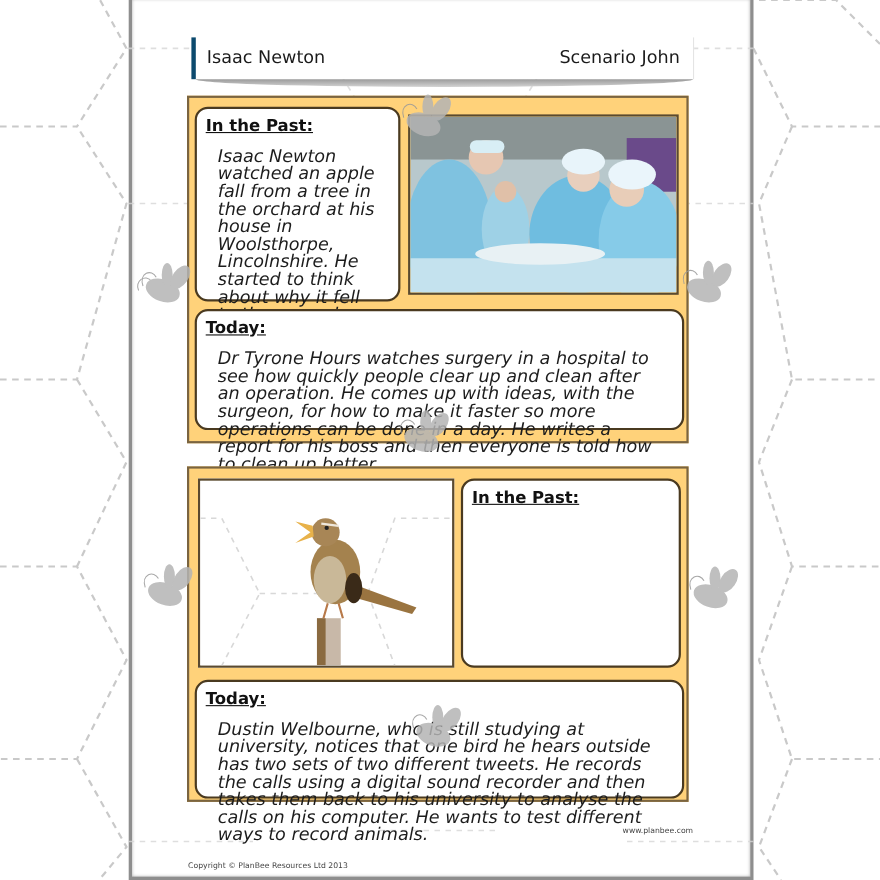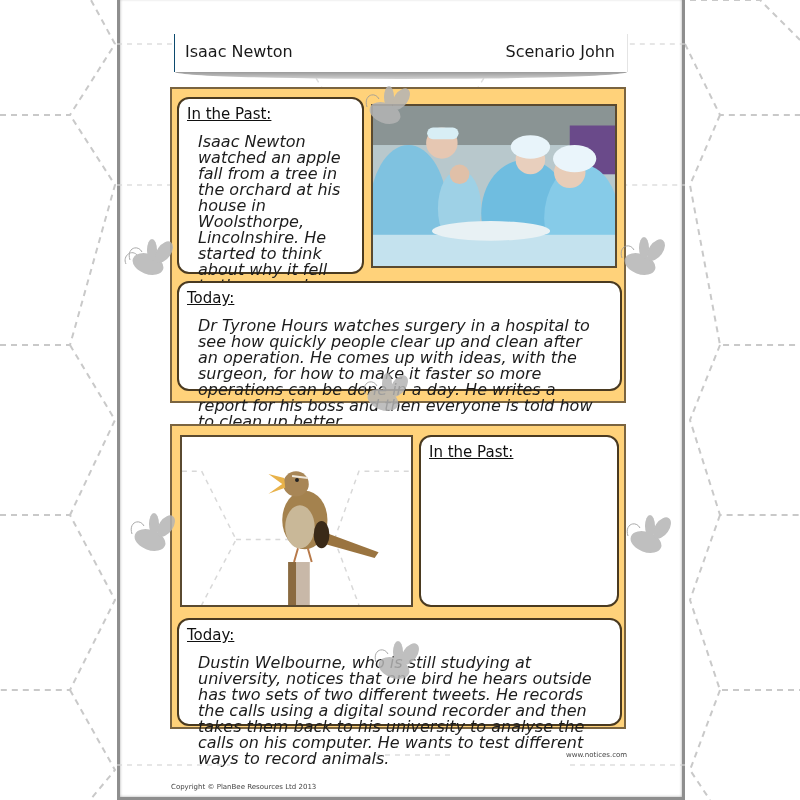--- a/index.html
+++ b/index.html
@@ -1,28 +1,28 @@
 <!DOCTYPE html>
 <html><head>
 <meta charset="utf-8">
 <style>
   html,body{margin:0;padding:0;}
   body{width:800px;height:800px;position:relative;overflow:hidden;background:#ffffff;font-family:"DejaVu Sans",sans-serif;}
   .bg-hex{position:absolute;left:0;top:0;width:800px;height:800px;z-index:0;}
   .sheet{position:absolute;left:117px;top:-4px;width:562px;height:798px;background:#ffffff;border:3px solid #8e8e8e;box-shadow:inset 0 0 3px rgba(0,0,0,0.35);z-index:1;}
   .sheet-hex{position:absolute;left:0;top:0;width:800px;height:800px;z-index:2;pointer-events:none;}
-  .header{position:absolute;left:174px;top:34px;width:452px;height:38px;background:#fff;border-left:1px solid #0c4a6e;border-right:1px solid #e4e4e4;z-index:3;}
+  .header{position:absolute;left:174px;top:34px;width:452px;height:38px;background:#fff;border-left:4px solid #0c4a6e;border-right:1px solid #e4e4e4;z-index:3;}
   .header::after{content:"";position:absolute;left:0;right:0;bottom:-7px;height:7px;background:linear-gradient(#9a9a9a,#d2d2d2);border-radius:0 0 50% 50% / 0 0 100% 100%;}
   .header .title{position:absolute;left:10px;top:8px;font-size:16px;color:#1a1a1a;}
   .header .label{position:absolute;right:12px;top:8px;font-size:16px;color:#1a1a1a;}
   .card{position:absolute;left:170px;width:456px;background:#ffd27a;border:2px solid #7a6440;z-index:3;box-sizing:border-box;}
   .card1{top:87px;height:316px;}
   .card2{top:424px;height:305px;}
   .textbox{position:absolute;background:#ffffff;border:2px solid #4a3a20;border-radius:12px;box-sizing:border-box;padding:6px 8px;color:#1c1c1c;}
-  .textbox h3{margin:0 0 2px 0;font-size:15px;font-weight:normal;text-decoration:underline;color:#111;}
+  .textbox h3{margin:0 0 2px 0;font-size:15px;font-weight:bold;text-decoration:underline;color:#111;}
   .textbox p{margin:11px;font-size:16px;line-height:16px;font-style:italic;}
   .photo{position:absolute;border:2px solid #5a4a30;box-sizing:border-box;overflow:hidden;}
   .photo svg{display:block;width:100%;height:100%;}
   .footer-left{position:absolute;left:171px;top:751px;font-size:7px;color:#444;z-index:3;margin-top:32px;}
   .footer-right{position:absolute;left:566px;top:751px;font-size:7px;color:#444;z-index:3;}
   .bee{position:absolute;z-index:5;width:60px;height:46px;opacity:0.85;}
 </style>
 </head>
 <body>
 
@@ -119,21 +119,21 @@
   <div class="textbox" style="left:247px;top:9px;width:200px;height:172px;">
     <h3>In the Past:</h3>
   </div>
   <div class="textbox" style="left:5px;top:192px;width:445px;height:108px;">
     <h3>Today:</h3>
     <p>Dustin Welbourne, who is still studying at university, notices that one bird he hears outside has two sets of two different tweets. He records the calls using a digital sound recorder and then takes them back to his university to analyse the calls on his computer. He wants to test different ways to record animals.</p>
   </div>
 </div>
 
 <div class="footer-left">Copyright © PlanBee Resources Ltd 2013</div>
-<div class="footer-right">www.notices.com</div>
+<div class="footer-right">www.planbee.com</div>
 
 <svg class="bee" style="left:120px;top:238px;" viewBox="0 0 60 46">
   <path d="M10 22 C 6 10, 18 6, 22 14" fill="none" stroke="#999" stroke-width="1"></path>
   <path d="M6 26 C 2 18, 12 10, 18 18" fill="none" stroke="#999" stroke-width="1"></path>
   <ellipse cx="28" cy="26" rx="16" ry="10" fill="#b4b4b4" transform="rotate(20 28 26)"></ellipse>
   <ellipse cx="32" cy="12" rx="5" ry="11" fill="#b4b4b4"></ellipse>
   <ellipse cx="44" cy="14" rx="7" ry="12" fill="#b4b4b4" transform="rotate(35 44 14)"></ellipse>
 </svg>
 <svg class="bee" style="left:357px;top:85px;" viewBox="0 0 60 46">
   <path d="M10 22 C 6 10, 18 6, 22 14" fill="none" stroke="#999" stroke-width="1"></path>

